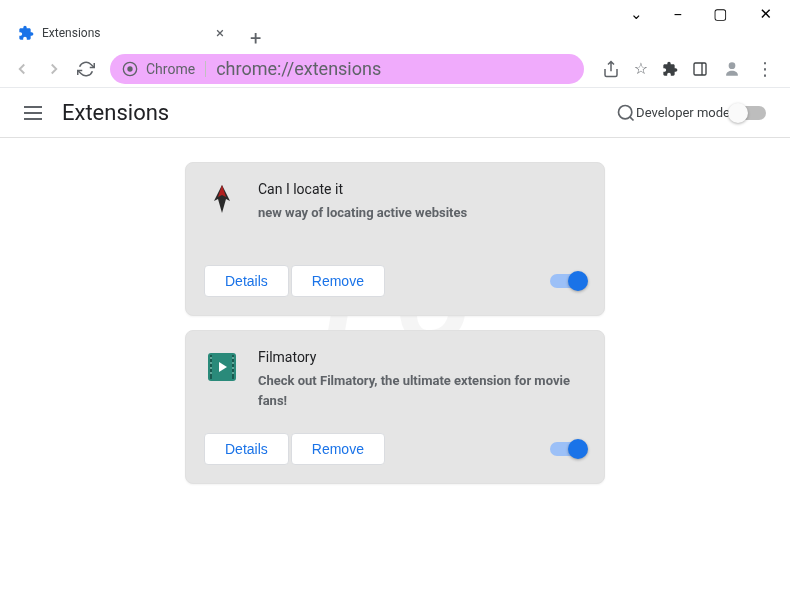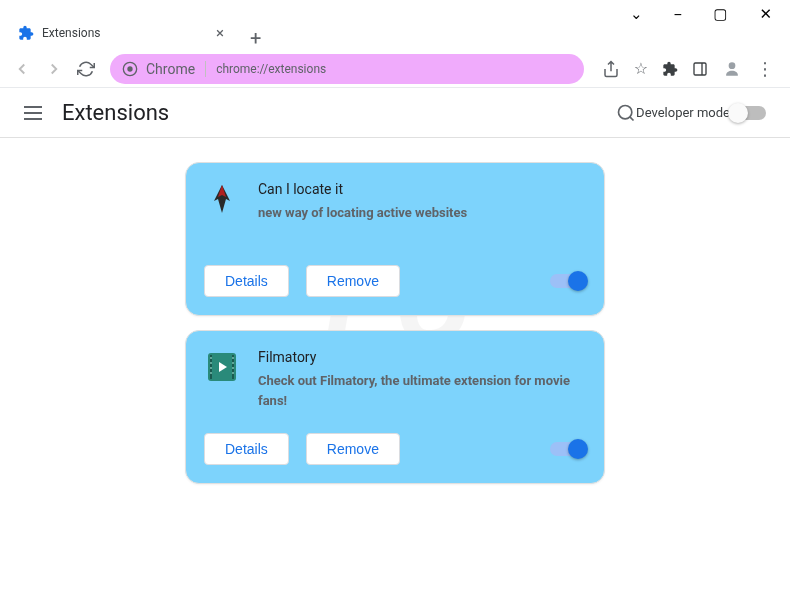--- a/index.html
+++ b/index.html
@@ -21,44 +21,44 @@
     .tab-close { font-size: 15px; color: #5f6368; padding: 0 4px; }
     .new-tab { font-size: 20px; color: #5f6368; padding: 0 12px; }
     
     
     .toolbar { display: flex; align-items: center; height: 38px; padding: 0 8px; gap: 4px; border-bottom: 1px solid #e8eaed; }
     .nav-btn { width: 28px; height: 28px; display: flex; align-items: center; justify-content: center; color: #5f6368; border-radius: 50%; }
     .nav-btn.disabled { color: #bdbdbd; }
     .address-bar { flex: 1; display: flex; align-items: center; background: #f0abfc; border-radius: 16px; height: 30px; padding: 0 12px; margin: 0 6px; gap: 8px; }
     .chrome-icon { width: 16px; height: 16px; color: #5f6368; }
     .url-prefix { color: #5f6368; font-size: 14px; border-right: 1px solid #c0c0c0; padding-right: 10px; }
-    .url-text { color: #5f6368; font-size: 12px; padding-left: 2px; }
+    .url-text { color: #5f6368; font-size: 18px; padding-left: 2px; }
     .toolbar-icons { display: flex; align-items: center; gap: 14px; padding: 0 8px; }
     .toolbar-icons span, .toolbar-icons svg { color: #5f6368; }
     
     
     .page-header { display: flex; align-items: center; justify-content: space-between; padding: 12px 24px; border-bottom: 1px solid #e0e0e0; }
     .page-header-left { display: flex; align-items: center; gap: 20px; }
     .menu-icon { display: flex; flex-direction: column; gap: 4px; width: 18px; }
     .menu-icon div { height: 2px; background: #5f6368; }
     .page-title { font-size: 22px; color: #202124; font-weight: 400; }
     .page-header-right { display: flex; align-items: center; gap: 0; }
     .dev-mode-label { font-size: 13px; color: #3c4043; }
     .dev-toggle { width: 36px; height: 14px; background: #bdbdbd; border-radius: 7px; position: relative; }
     .dev-toggle::after { content: ''; position: absolute; width: 20px; height: 20px; background: #fafafa; border-radius: 50%; top: -3px; left: -2px; box-shadow: 0 1px 3px rgba(0,0,0,0.3); }
     
     
     .extensions-container { padding: 24px 0; display: flex; flex-direction: column; align-items: center; gap: 14px; }
-    .ext-card { width: 420px; border: 1px solid #e0e0e0; border-radius: 14px; padding: 18px; background: #7dd3fc; box-shadow: 0 1px 2px rgba(0,0,0,0.05); }
+    .ext-card { width: 420px; border: 1px solid #e0e0e0; border-radius: 8px; padding: 18px; background: #e5e5e5; box-shadow: 0 1px 2px rgba(0,0,0,0.05); }
     .ext-card-top { display: flex; gap: 18px; margin-bottom: 14px; min-height: 70px; }
     .ext-icon { width: 36px; height: 36px; flex-shrink: 0; display: flex; align-items: center; justify-content: center; }
     .ext-info { flex: 1; }
     .ext-name { font-size: 14px; color: #202124; margin-bottom: 6px; }
     .ext-desc { font-size: 13px; color: #5f6368; line-height: 1.5; font-weight: bold; }
-    .ext-card-bottom { display: flex; align-items: center; gap: 17px; }
+    .ext-card-bottom { display: flex; align-items: center; gap: 2px; }
     .ext-btn { border: 1px solid #dadce0; background: #fff; color: #1a73e8; font-size: 14px; padding: 7px 20px; border-radius: 4px; cursor: pointer; }
     .ext-spacer { flex: 1; }
     .ext-toggle { width: 36px; height: 14px; background: #9cc0f7; border-radius: 7px; position: relative; }
     .ext-toggle::after { content: ''; position: absolute; width: 20px; height: 20px; background: #1a73e8; border-radius: 50%; top: -3px; right: -2px; box-shadow: 0 1px 3px rgba(0,0,0,0.3); }
     
     
     .watermark { position: absolute; top: 50%; left: 50%; transform: translate(-50%, -50%); font-size: 120px; font-weight: bold; color: rgba(0,0,0,0.04); font-style: italic; pointer-events: none; white-space: nowrap; letter-spacing: -5px; z-index: 0; }
     .watermark-sub { position: absolute; top: 63%; left: 52%; transform: translate(-50%, -50%); font-size: 38px; font-weight: bold; color: rgba(0,0,0,0.04); font-style: italic; pointer-events: none; z-index: 0; letter-spacing: 2px; }
     
     .extensions-container, .page-header { position: relative; z-index: 1; }

